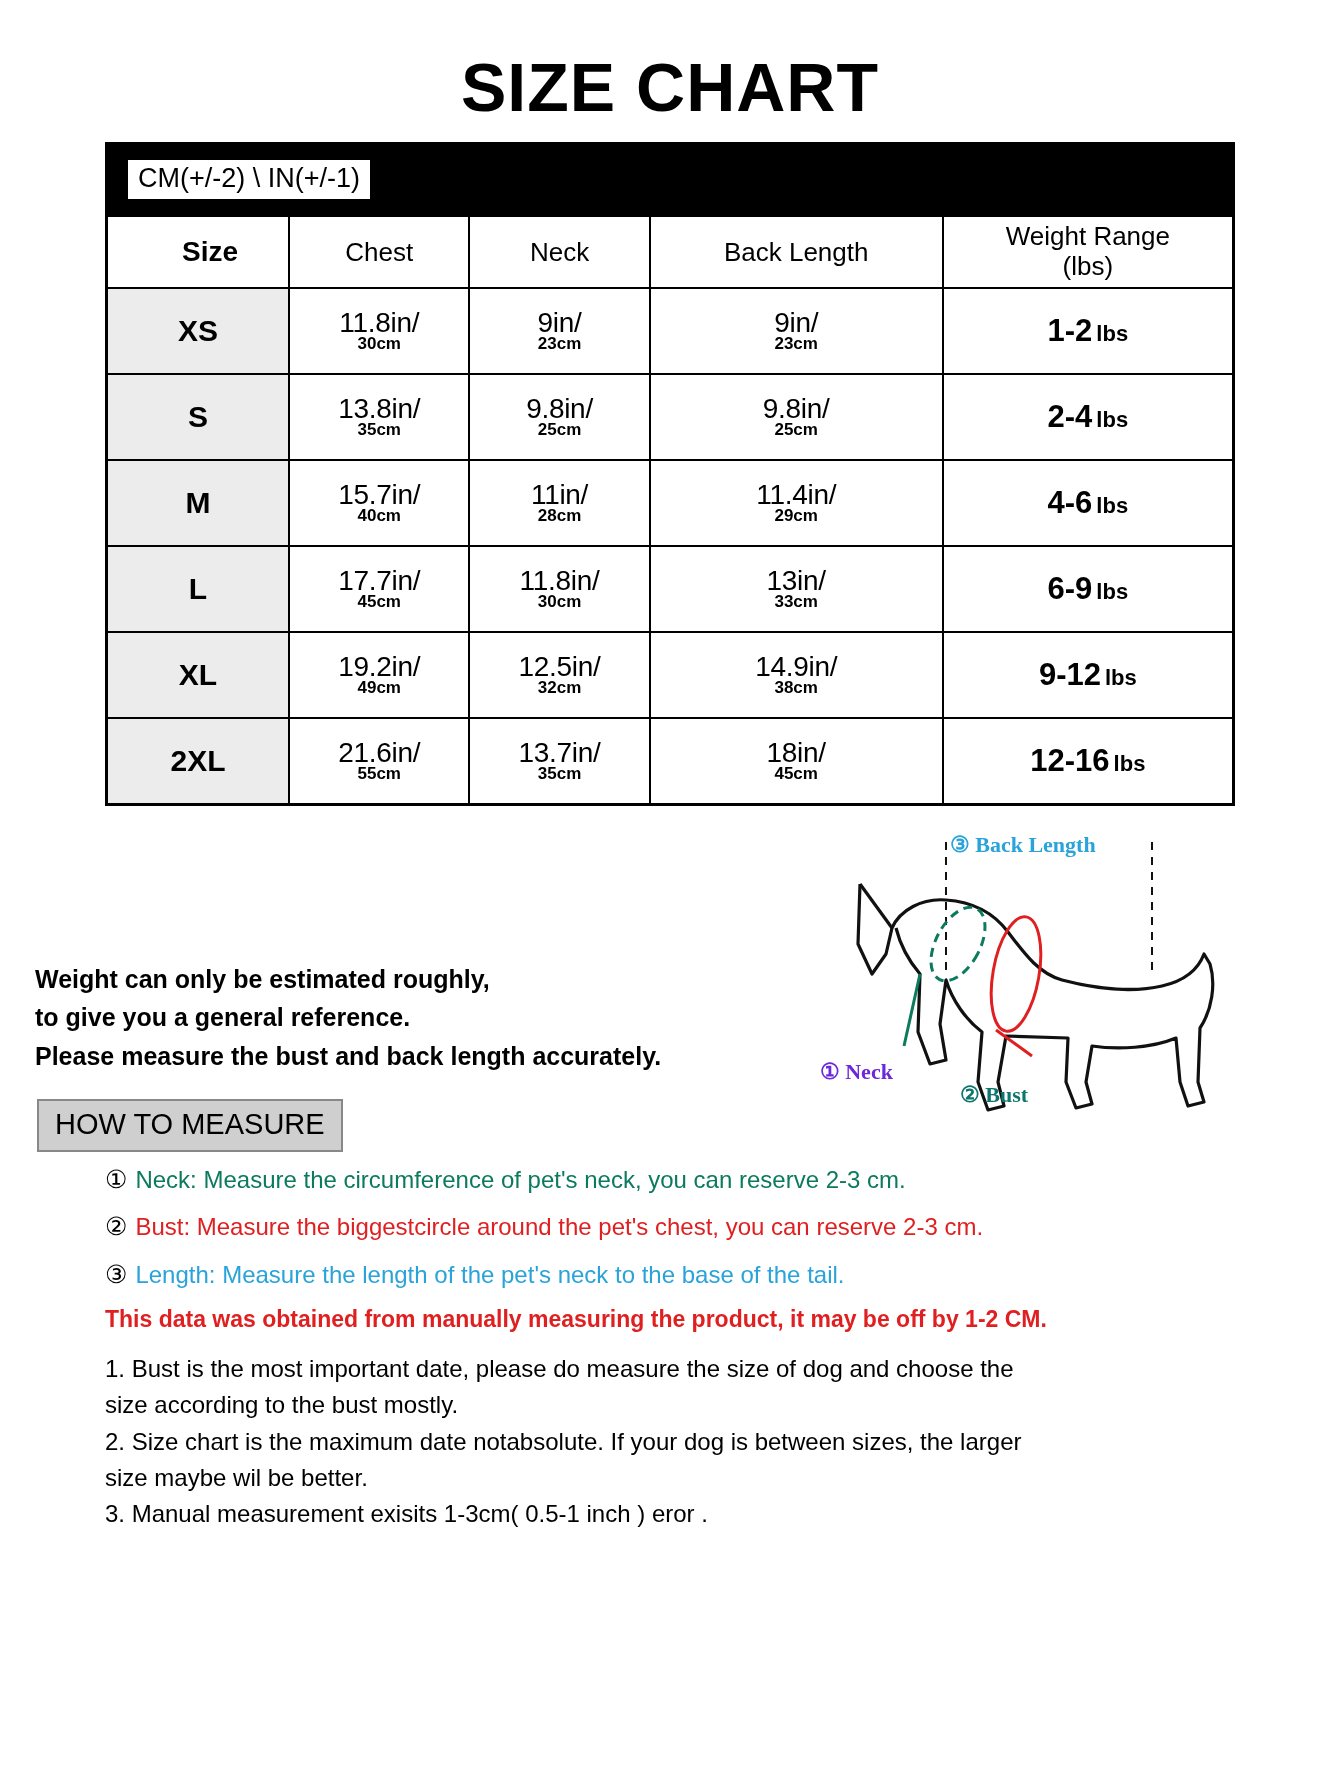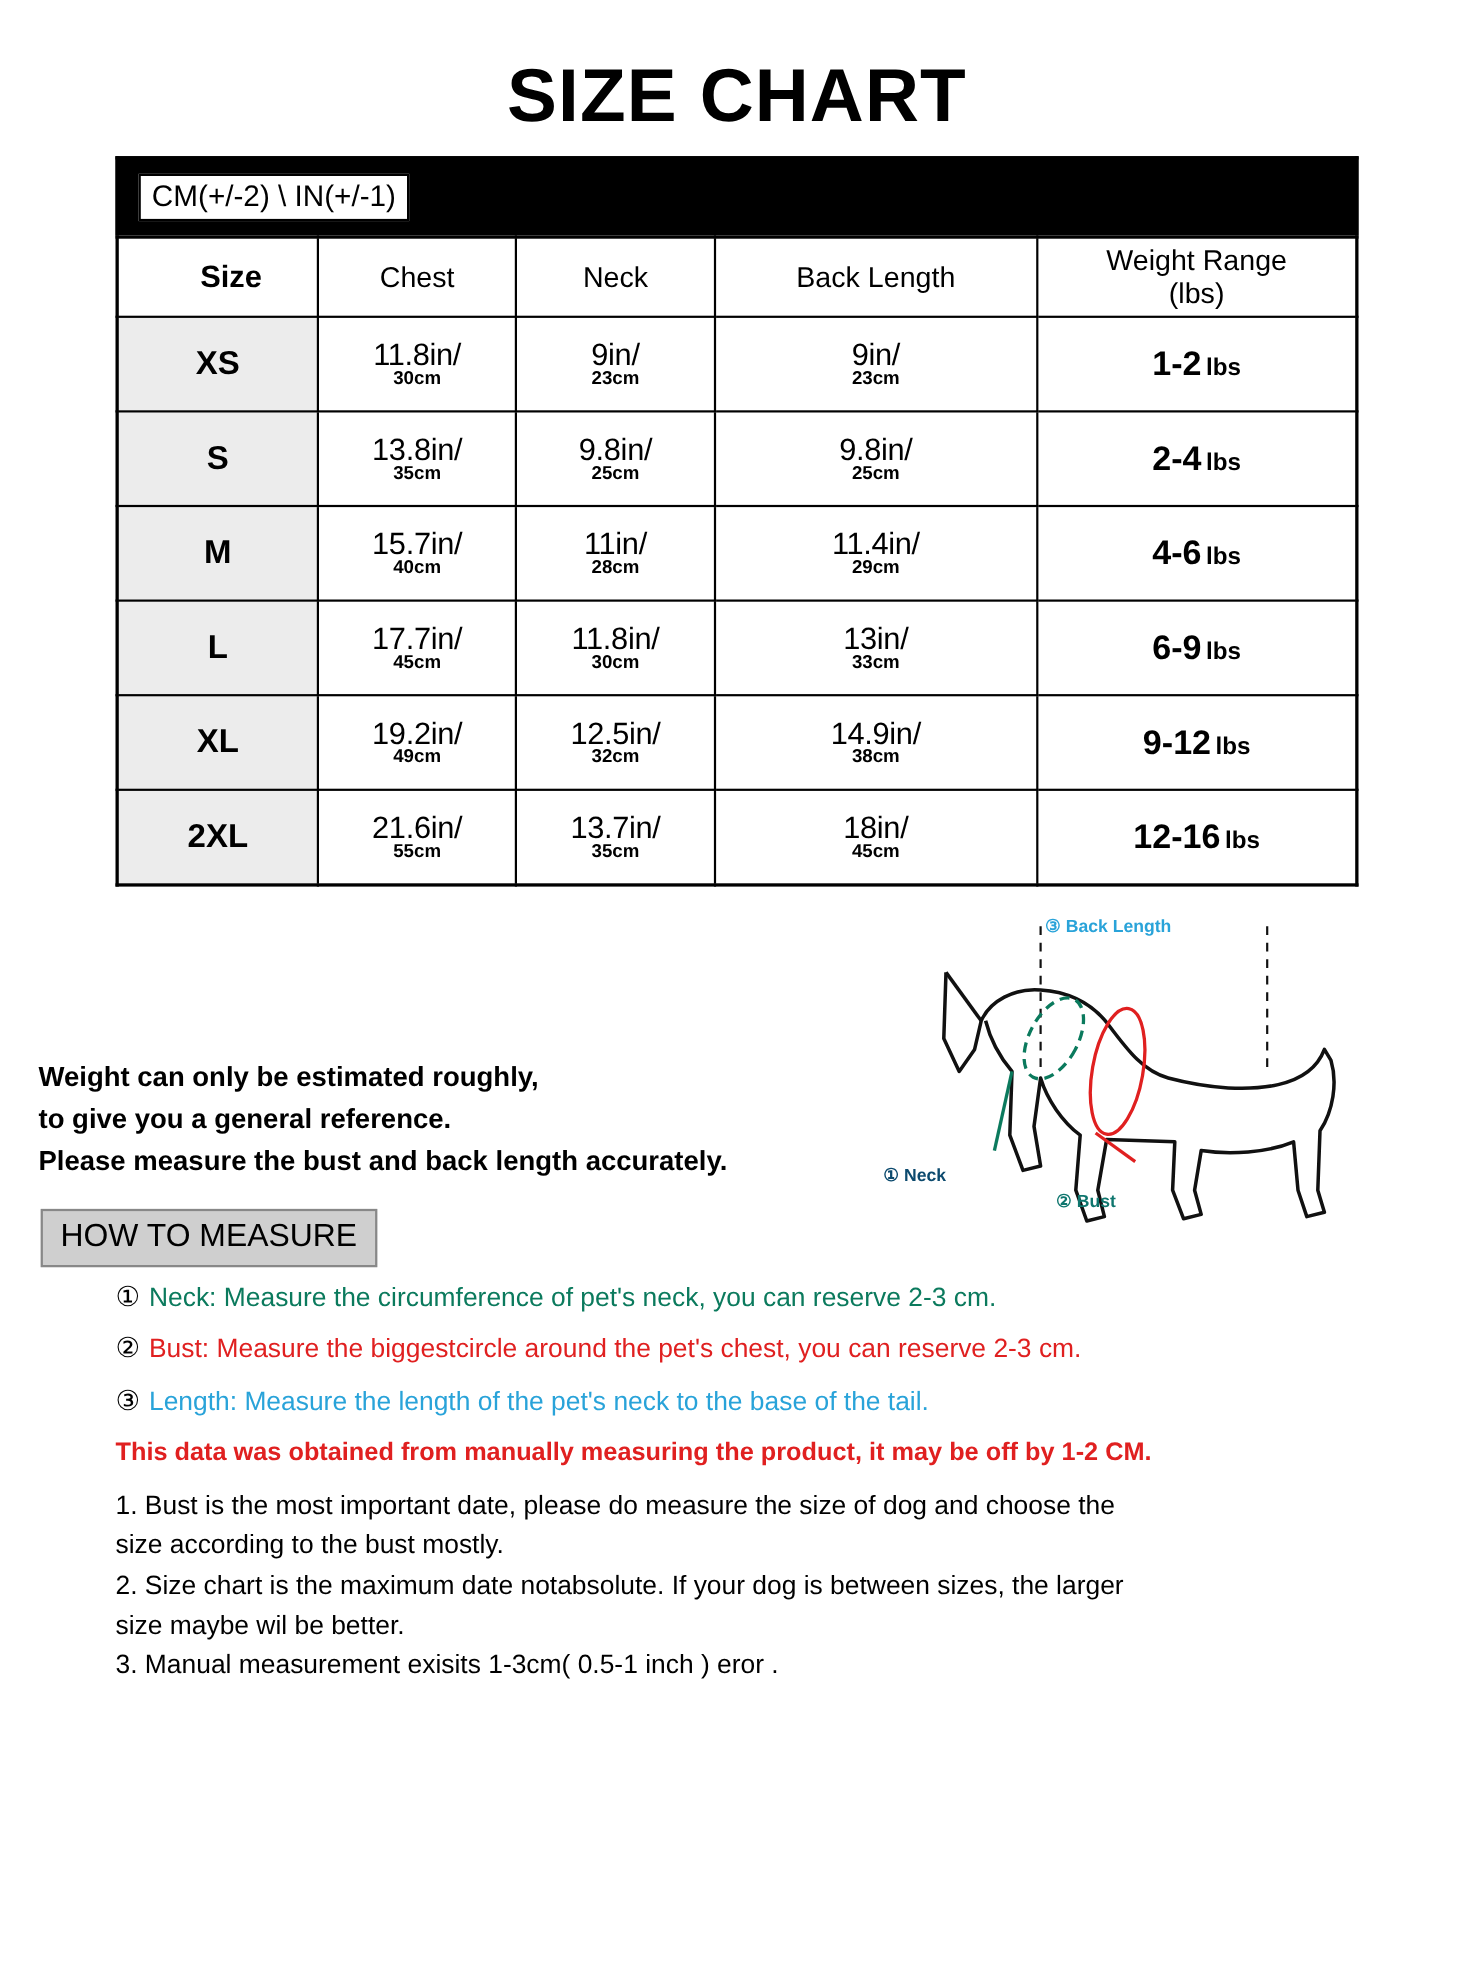--- a/index.html
+++ b/index.html
@@ -164,27 +164,27 @@
   .diagram {
     position: absolute;
     right: -45px;
     top: -10px;
     width: 480px;
     height: 330px;
   }
   .diagram svg { display: block; }
   .lbl {
     position: absolute;
-    font-size: 16px;
-    font-weight: bold;
-    font-family: Liberation Sans, sans-serif;
+    font-size: 22px;
+    font-weight: bold;
+    font-family: Liberation Serif, serif;
     white-space: nowrap;
   }
   .lbl-back { left: 150px; top: 8px; color: #29a3d9; }
-  .lbl-neck { left: 3px;  top: 235px; color: #0c4a6e; }
+  .lbl-neck { left: 20px;  top: 235px; color: #6d28d9; }
   .lbl-bust { left: 160px; top: 258px; color: #0f766e; }
 
   
   .measure-list {
     padding-left: 0;
   }
   .measure-list .mi {
     font-size: 24px;
     margin-bottom: 16px;
     line-height: 1.25;

